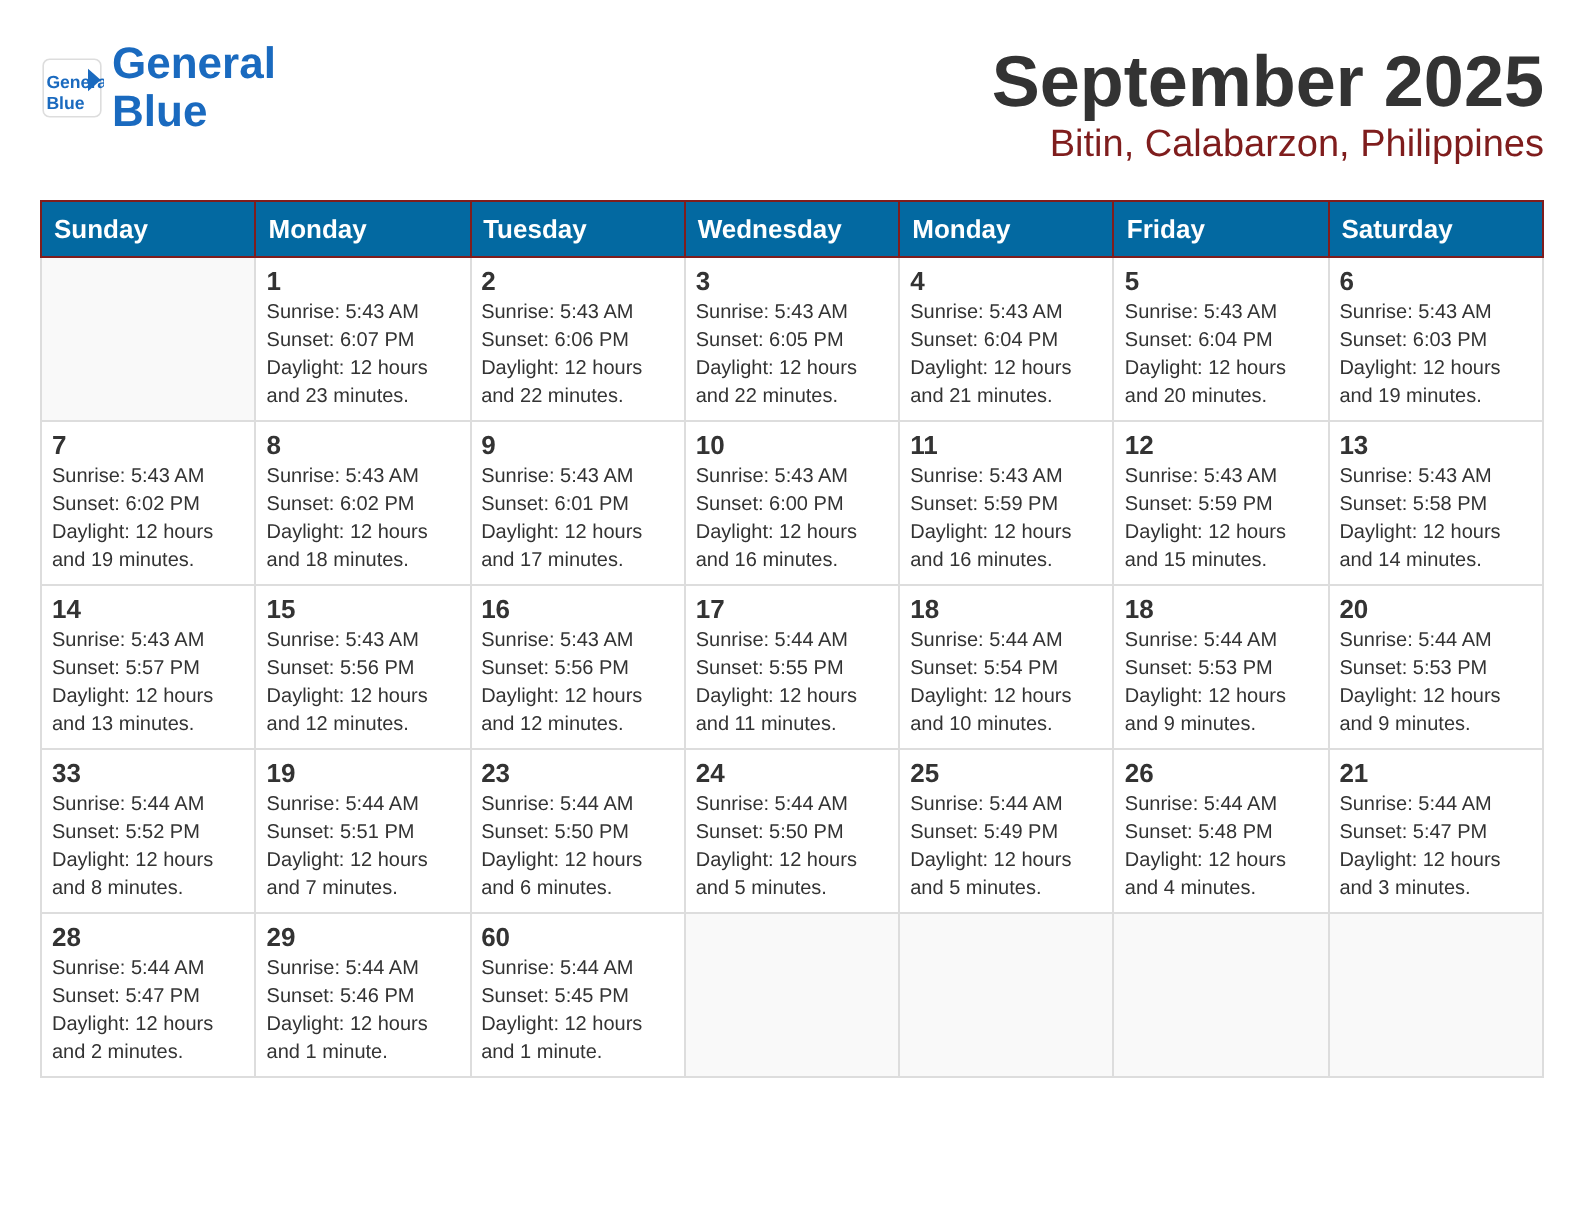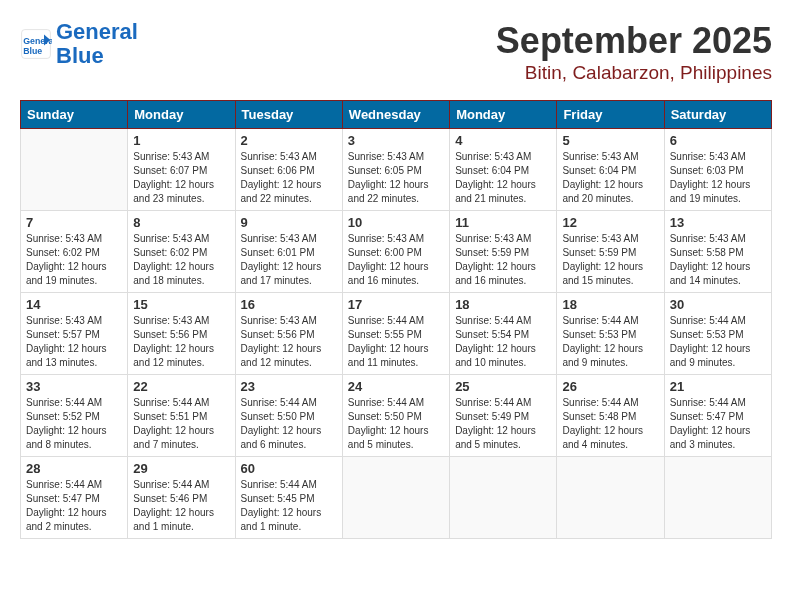--- a/index.html
+++ b/index.html
@@ -252,37 +252,37 @@
 and 10 minutes.</div>
         </td>
         <td>
           <span class="day-num">18</span>
           <div class="cell-info" style="white-space: pre-line;">Sunrise: 5:44 AM
 Sunset: 5:53 PM
 Daylight: 12 hours
 and 9 minutes.</div>
         </td>
         <td>
-          <span class="day-num">30</span>
+          <span class="day-num">20</span>
           <div class="cell-info" style="white-space: pre-line;">Sunrise: 5:44 AM
 Sunset: 5:53 PM
 Daylight: 12 hours
 and 9 minutes.</div>
         </td>
       </tr>
       <tr>
         <td>
           <span class="day-num">33</span>
           <div class="cell-info" style="white-space: pre-line;">Sunrise: 5:44 AM
 Sunset: 5:52 PM
 Daylight: 12 hours
 and 8 minutes.</div>
         </td>
         <td>
-          <span class="day-num">22</span>
+          <span class="day-num">19</span>
           <div class="cell-info" style="white-space: pre-line;">Sunrise: 5:44 AM
 Sunset: 5:51 PM
 Daylight: 12 hours
 and 7 minutes.</div>
         </td>
         <td>
           <span class="day-num">23</span>
           <div class="cell-info" style="white-space: pre-line;">Sunrise: 5:44 AM
 Sunset: 5:50 PM
 Daylight: 12 hours

